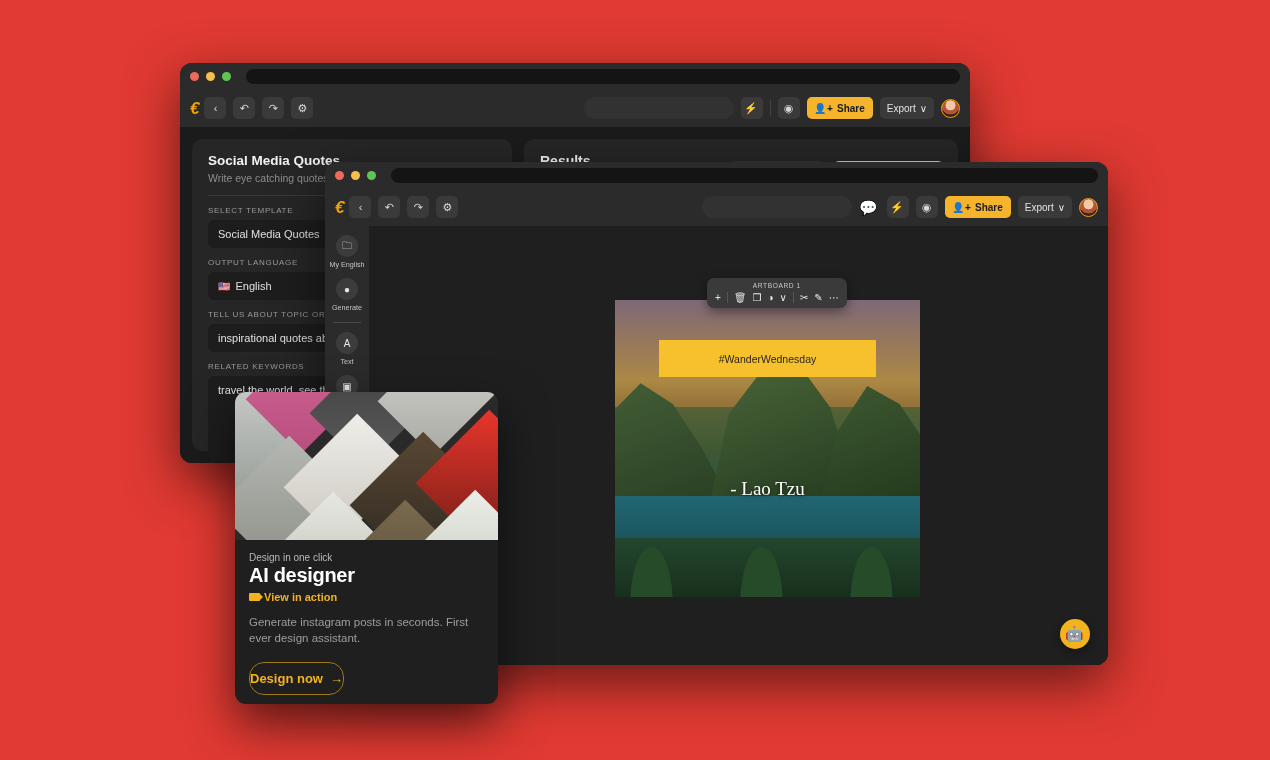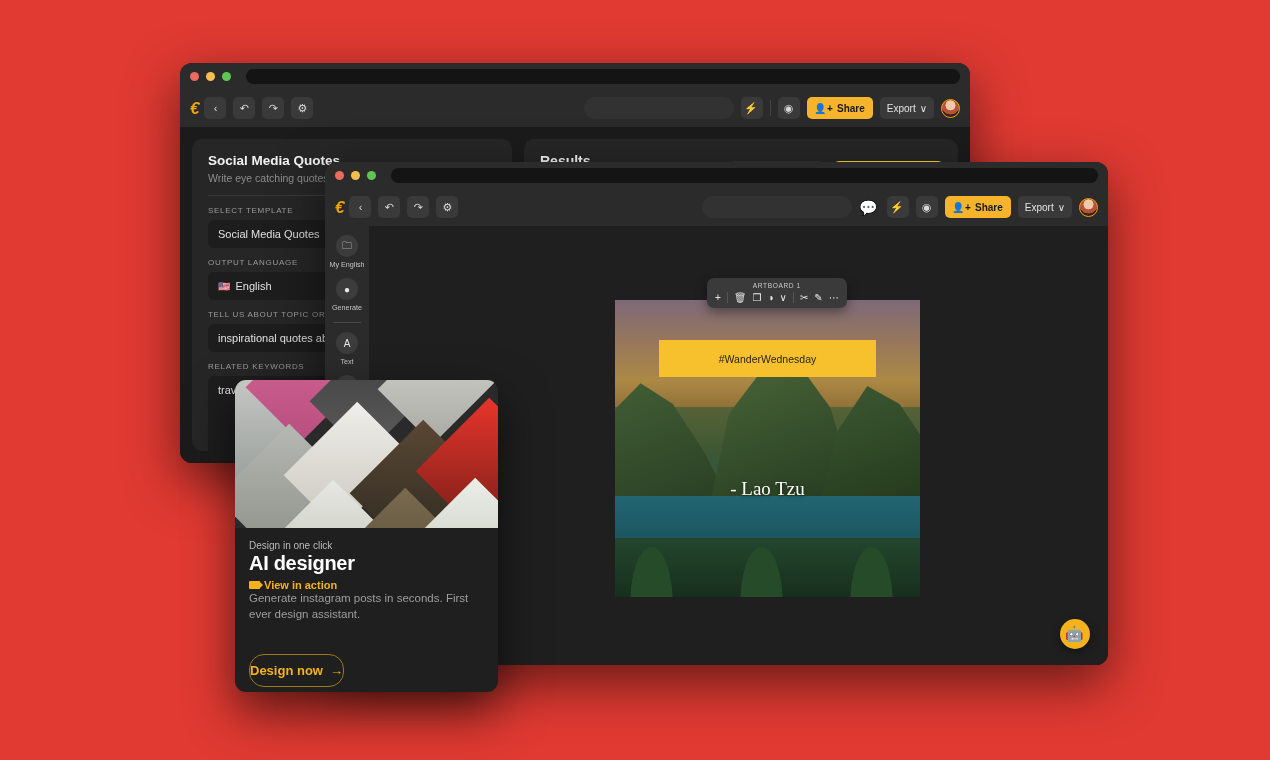--- a/index.html
+++ b/index.html
@@ -253,42 +253,42 @@
     position: absolute; right: 18px; bottom: 16px;
     width: 30px; height: 30px; border-radius: 50%;
     background: #f4b21c; color: #1d1d1d;
     display: flex; align-items: center; justify-content: center;
     font-size: 15px; cursor: pointer; border: none;
     box-shadow: 0 3px 9px rgba(0,0,0,.4);
   }
 
   
   #ai-card {
-    position: absolute; left: 235px; top: 380px;
+    position: absolute; left: 235px; top: 392px;
     width: 263px; height: 312px;
     background: #1f1f1f;
     border-radius: 11px;
     overflow: hidden;
     box-shadow: 0 20px 48px rgba(0,0,0,.6);
   }
   .ai-hero { height: 148px; background: #2a2a2a; position: relative; overflow: hidden; }
   .tile {
     position: absolute; width: 78px; height: 104px;
     transform: rotate(45deg);
     background-size: cover;
   }
   .ai-body { padding: 12px 14px 0; }
   .ai-kicker { color: #b9b9b9; font-size: 10px; }
   .ai-title { color: #fff; font-size: 20px; font-weight: 700; margin-top: 1px; letter-spacing: -.3px; }
   .ai-view { display: flex; align-items: center; gap: 4px; margin-top: 4px; color: #f4b21c; font-size: 11px; font-weight: 700; cursor: pointer; }
   .vid-ico { width: 11px; height: 8px; background: #f4b21c; border-radius: 1px; position: relative; }
   .vid-ico:after { content:""; position:absolute; left:10px; top:0; border-left:4px solid #f4b21c; border-top:4px solid transparent; border-bottom:4px solid transparent; }
-  .ai-desc { color: #9d9d9d; font-size: 11.5px; line-height: 1.35; margin-top: 0; }
+  .ai-desc { color: #9d9d9d; font-size: 11.5px; line-height: 1.35; margin-top: 12px; }
   .ai-cta {
-    margin: 32px 14px 0;
+    margin: 16px 14px 0;
     height: 33px;
     border: 1px solid #9b7a1a;
     border-radius: 15px;
     background: #1f1f1f;
     color: #f4b21c;
     font-size: 13px; font-weight: 700;
     display: flex; align-items: center; justify-content: center; gap: 7px;
     cursor: pointer;
   }
 </style>

